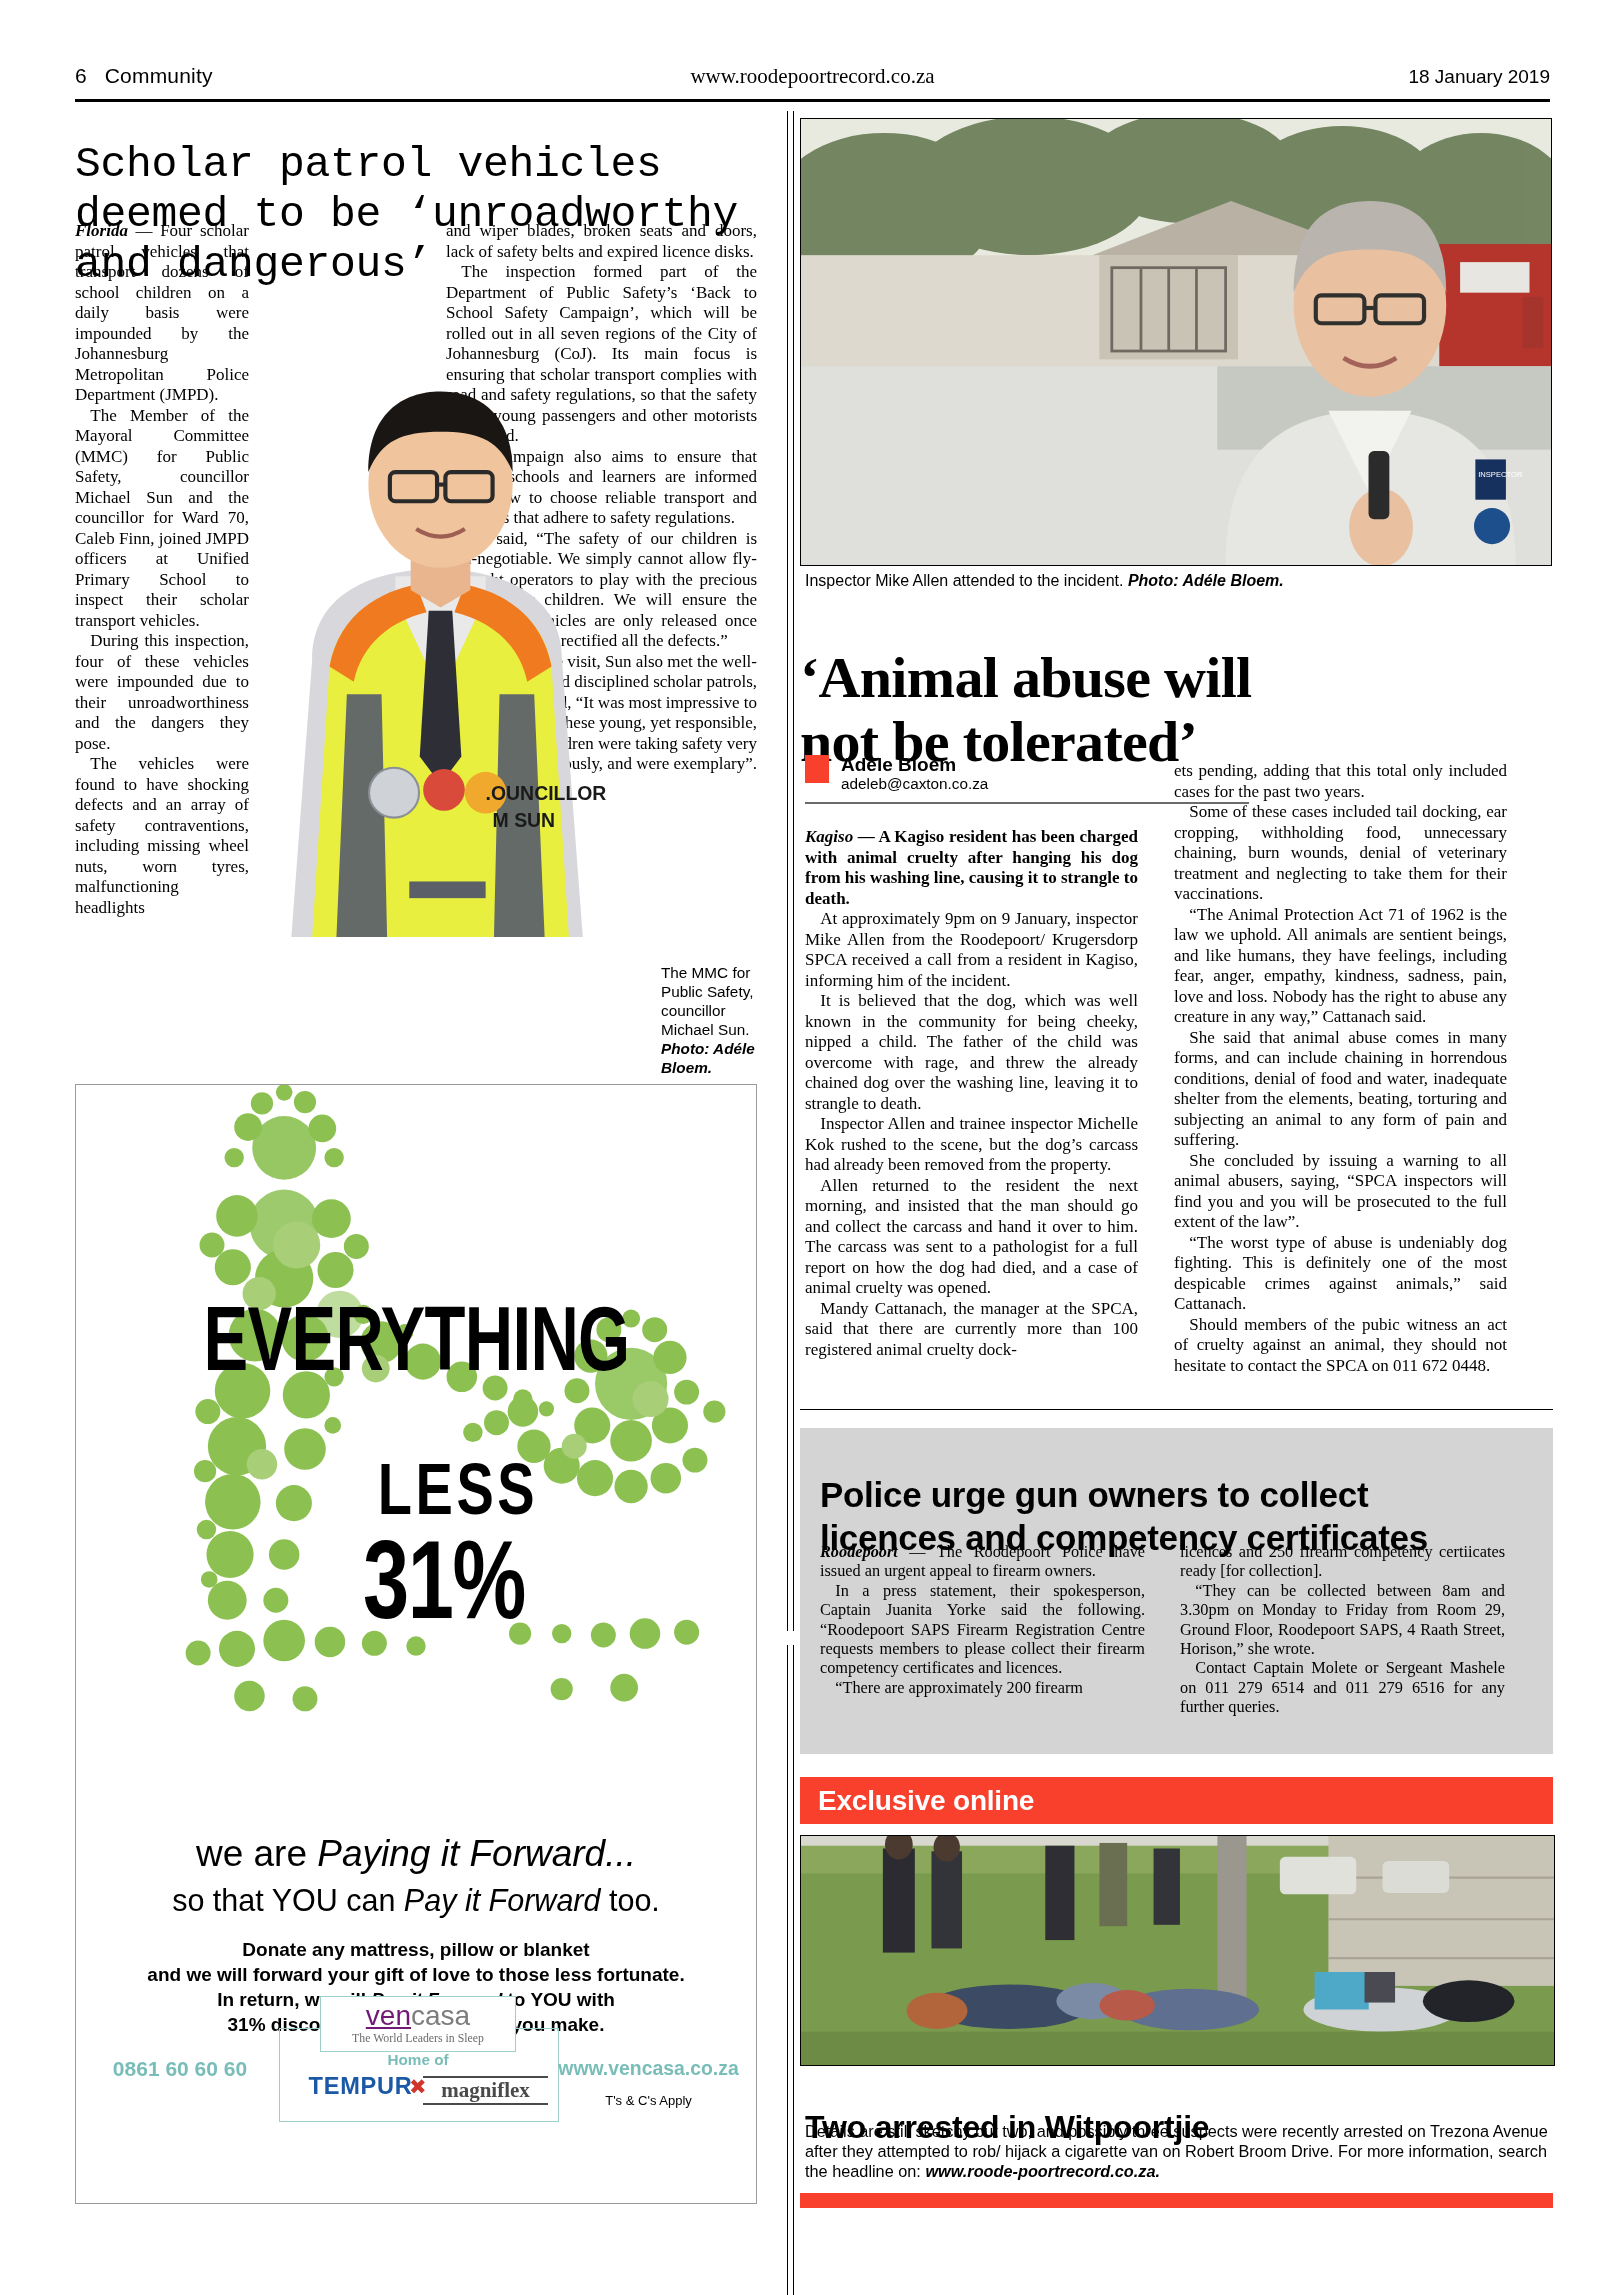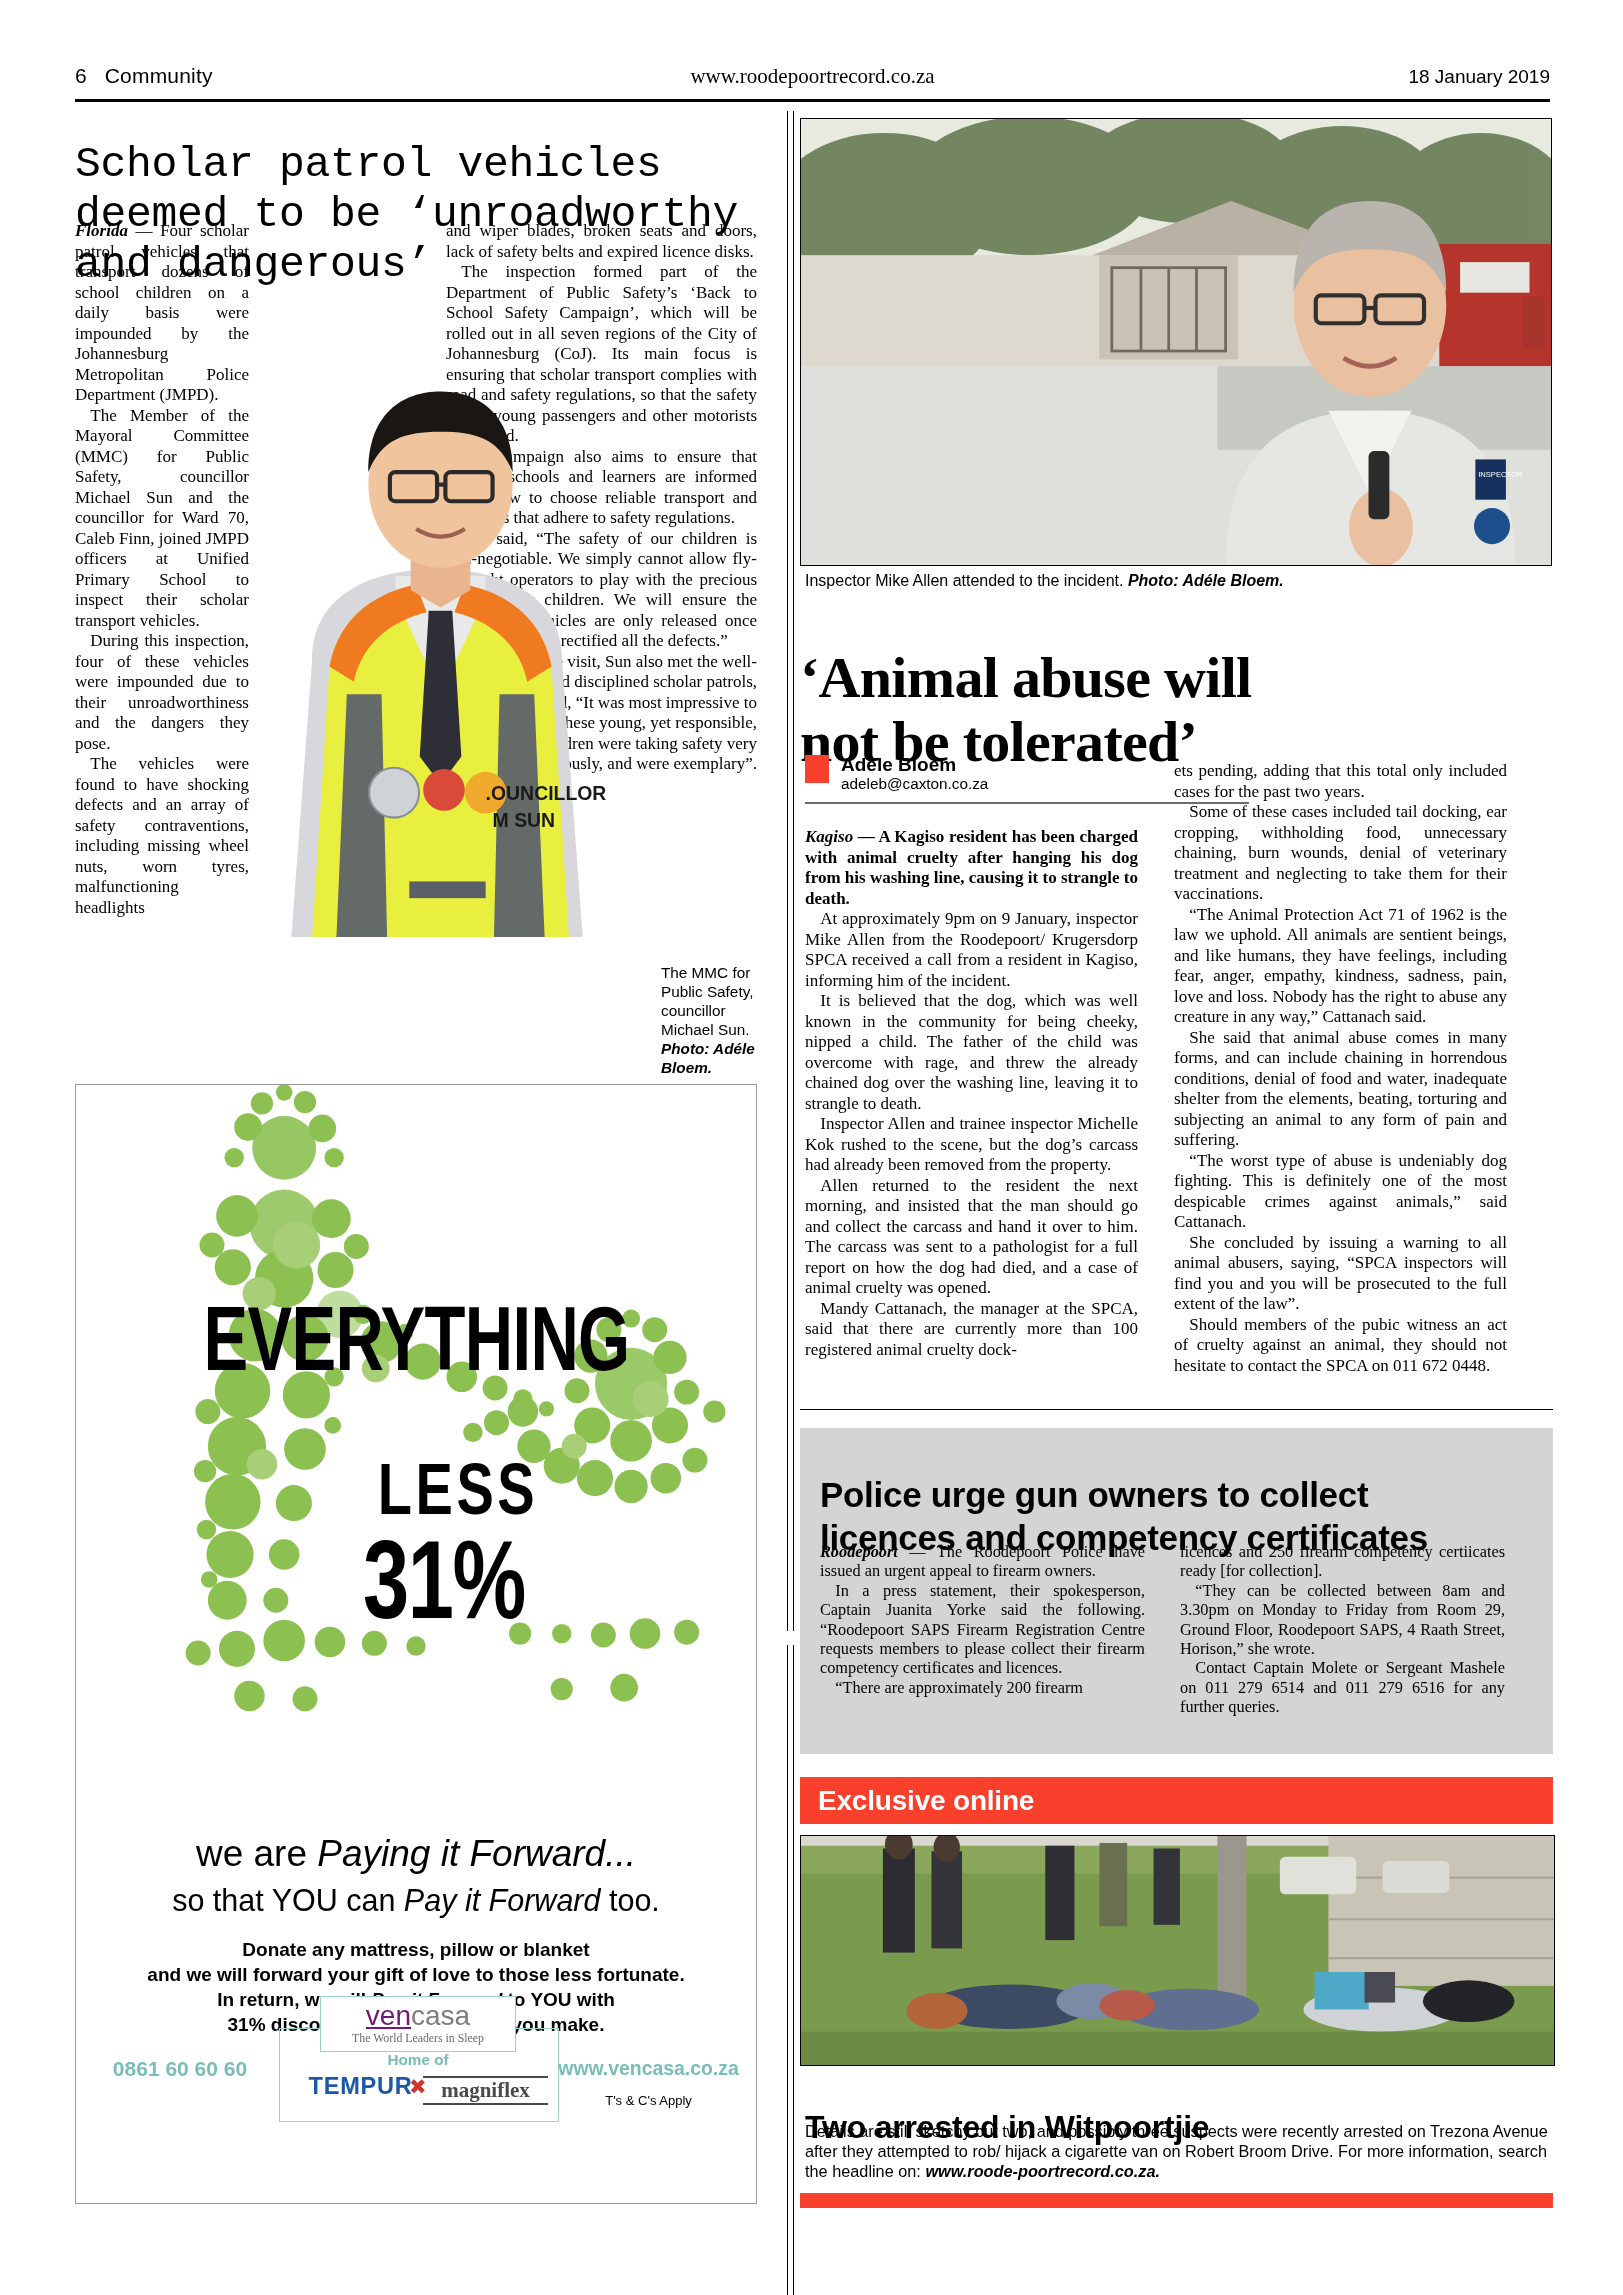--- a/index.html
+++ b/index.html
@@ -406,22 +406,22 @@
     <p>Inspector Allen and trainee inspector Michelle Kok rushed to the scene, but the dog’s carcass had already been removed from the property.</p>
     <p>Allen returned to the resident the next morning, and insisted that the man should go and collect the carcass and hand it over to him. The carcass was sent to a pathologist for a full report on how the dog had died, and a case of animal cruelty was opened.</p>
     <p>Mandy Cattanach, the manager at the SPCA, said that there are currently more than 100 registered animal cruelty dock-</p>
   </div>
 
   <div class="s2-c2 col-body">
     <p class="first">ets pending, adding that this total only included cases for the past two years.</p>
     <p>Some of these cases included tail docking, ear cropping, withholding food, unnecessary chaining, burn wounds, denial of veterinary treatment and neglecting to take them for their vaccinations.</p>
     <p>“The Animal Protection Act 71 of 1962 is the law we uphold. All animals are sentient beings, and like humans, they have feelings, including fear, anger, empathy, kindness, sadness, pain, love and loss. Nobody has the right to abuse any creature in any way,” Cattanach said.</p>
     <p>She said that animal abuse comes in many forms, and can include chaining in horrendous conditions, denial of food and water, inadequate shelter from the elements, beating, torturing and subjecting an animal to any form of pain and suffering.</p>
+    <p>She concluded by issuing a warning to all animal abusers, saying, “SPCA inspectors will find you and you will be prosecuted to the full extent of the law”.</p>
     <p>“The worst type of abuse is undeniably dog fighting. This is definitely one of the most despicable crimes against animals,” said Cattanach.</p>
-    <p>She concluded by issuing a warning to all animal abusers, saying, “SPCA inspectors will find you and you will be prosecuted to the full extent of the law”.</p>
     <p>Should members of the pubic witness an act of cruelty against an animal, they should not hesitate to contact the SPCA on 011 672 0448.</p>
   </div>
 
   <div class="gunbox"></div>
   <h3 class="hl3">
     <span>Police urge gun owners to collect</span><br>
     <span>licences and competency certificates</span>
   </h3>
   <div class="s3-c1 col-body">
     <p class="first"><span class="lead">Roodepoort</span> <span>— The Roodepoort Police have issued an urgent appeal to firearm owners.</span></p>

